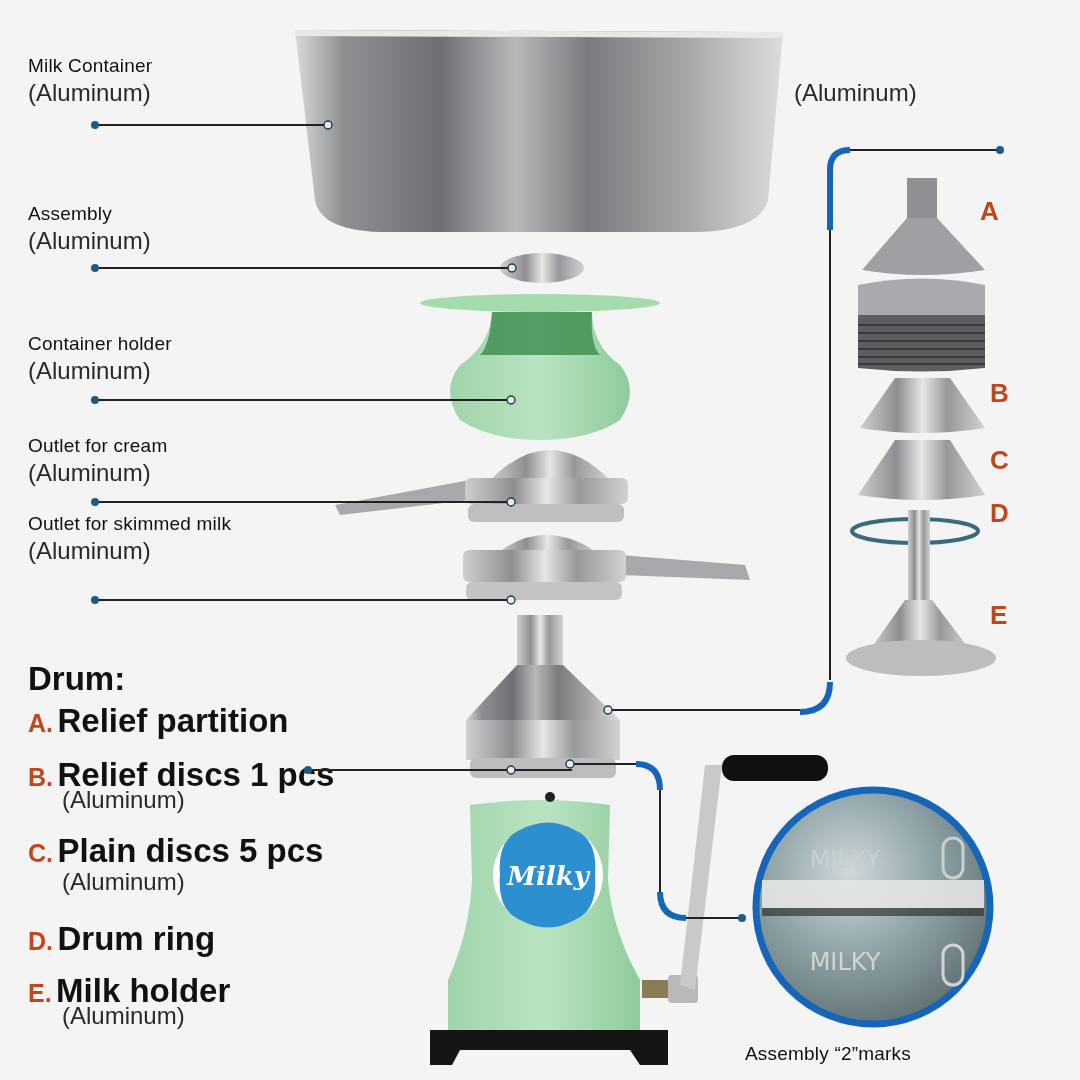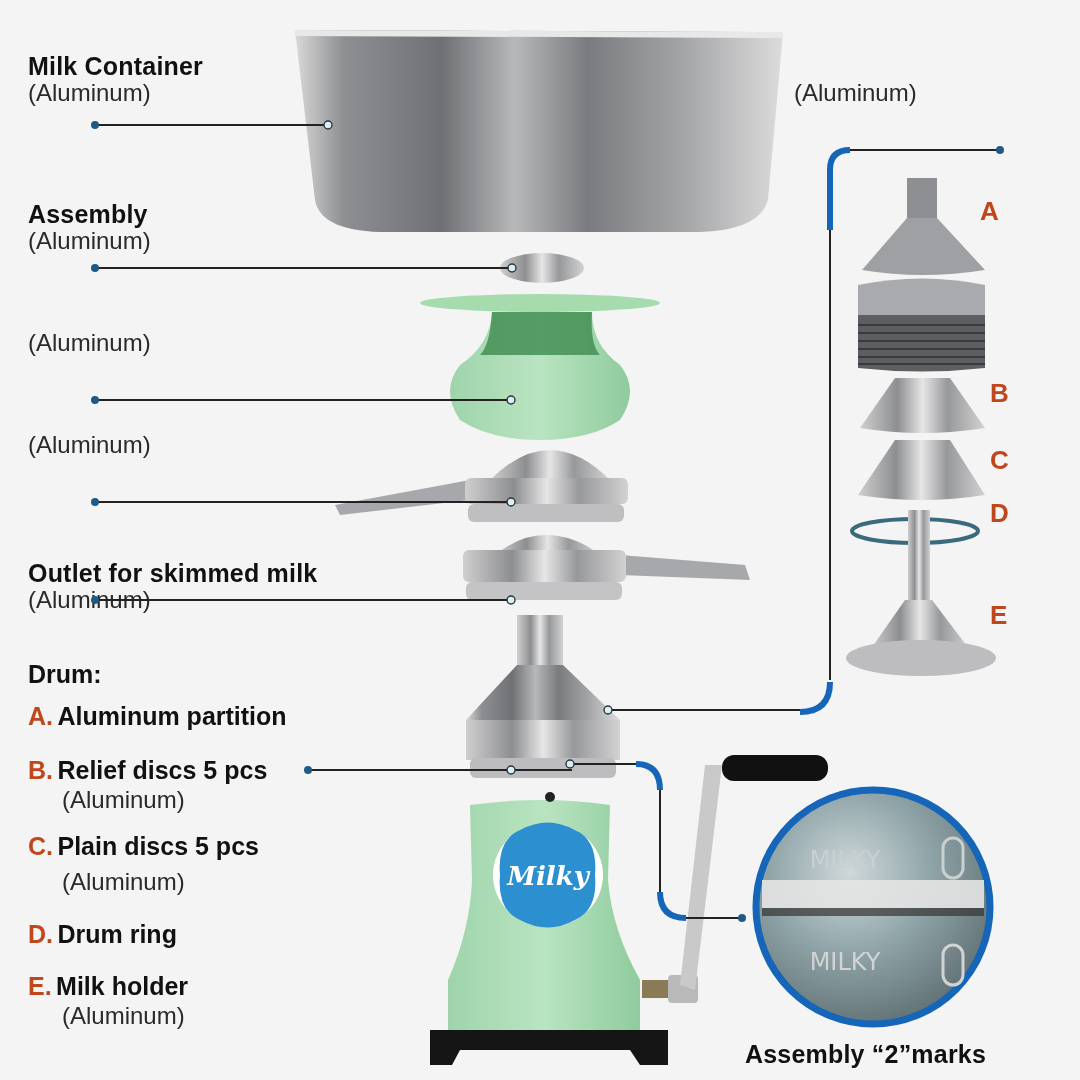--- a/index.html
+++ b/index.html
@@ -1,58 +1,60 @@
 <!DOCTYPE html>
 <html><head>
 <meta charset="utf-8">
 <style>
   html,body{margin:0;padding:0;}
   body{width:1080px;height:1080px;background:#f4f4f4;position:relative;overflow:hidden;font-family:"Liberation Sans",sans-serif;color:#111;}
   .lbl{position:absolute;left:28px;}
-  .lbl .t{font-weight:bold;font-size:25px;line-height:28px;display:block;letter-spacing:0.2px;}
+  .lbl .t{font-weight:normal;font-size:19px;line-height:28px;display:block;letter-spacing:0.2px;}
   .lbl .s{font-size:24px;line-height:26px;color:#2a2a2a;display:block;}
   .drum{position:absolute;left:28px;}
   .drum .row{position:absolute;left:0;white-space:nowrap;}
   .drum .let{color:#c0461b;font-weight:bold;font-size:25px;}
-  .drum .nm{font-weight:bold;font-size:25px;}
+  .drum .nm{font-weight:bold;font-size:33px;}
   .drum .sub{position:absolute;left:34px;font-size:24px;color:#2a2a2a;white-space:nowrap;}
   .letter{position:absolute;color:#c0461b;font-weight:bold;font-size:26px;}
   svg.overlay{position:absolute;left:0;top:0;}
 </style>
 </head>
 <body>
 
 <div class="lbl" style="top:52px">
   <span class="t">Milk Container</span>
   <span class="s">(Aluminum)</span>
 </div>
 <div class="lbl" style="top:200px">
   <span class="t">Assembly</span>
   <span class="s">(Aluminum)</span>
 </div>
 <div class="lbl" style="top:330px">
+  <span class="t">Container holder</span>
   <span class="s">(Aluminum)</span>
 </div>
 <div class="lbl" style="top:432px">
-  <span class="s">(Aluminum)</span>
-</div>
-<div class="lbl" style="top:559px">
+  <span class="t">Outlet for cream</span>
+  <span class="s">(Aluminum)</span>
+</div>
+<div class="lbl" style="top:510px">
   <span class="t">Outlet for skimmed milk</span>
   <span class="s">(Aluminum)</span>
 </div>
 
 <div class="drum" style="top:660px;">
   <div class="row" style="top:0"><span class="nm">Drum:</span></div>
   <div class="row" style="top:42px">
     <span class="let">A.</span>
-    <span class="nm">Aluminum partition</span>
+    <span class="nm">Relief partition</span>
   </div>
   <div class="row" style="top:96px">
     <span class="let">B.</span>
-    <span class="nm">Relief discs 5 pcs</span>
+    <span class="nm">Relief discs 1 pcs</span>
   </div>
   <div class="sub" style="top:126px">(Aluminum)</div>
   <div class="row" style="top:172px">
     <span class="let">C.</span>
     <span class="nm">Plain discs 5 pcs</span>
   </div>
   <div class="sub" style="top:208px">(Aluminum)</div>
   <div class="row" style="top:260px">
     <span class="let">D.</span>
     <span class="nm">Drum ring</span>

